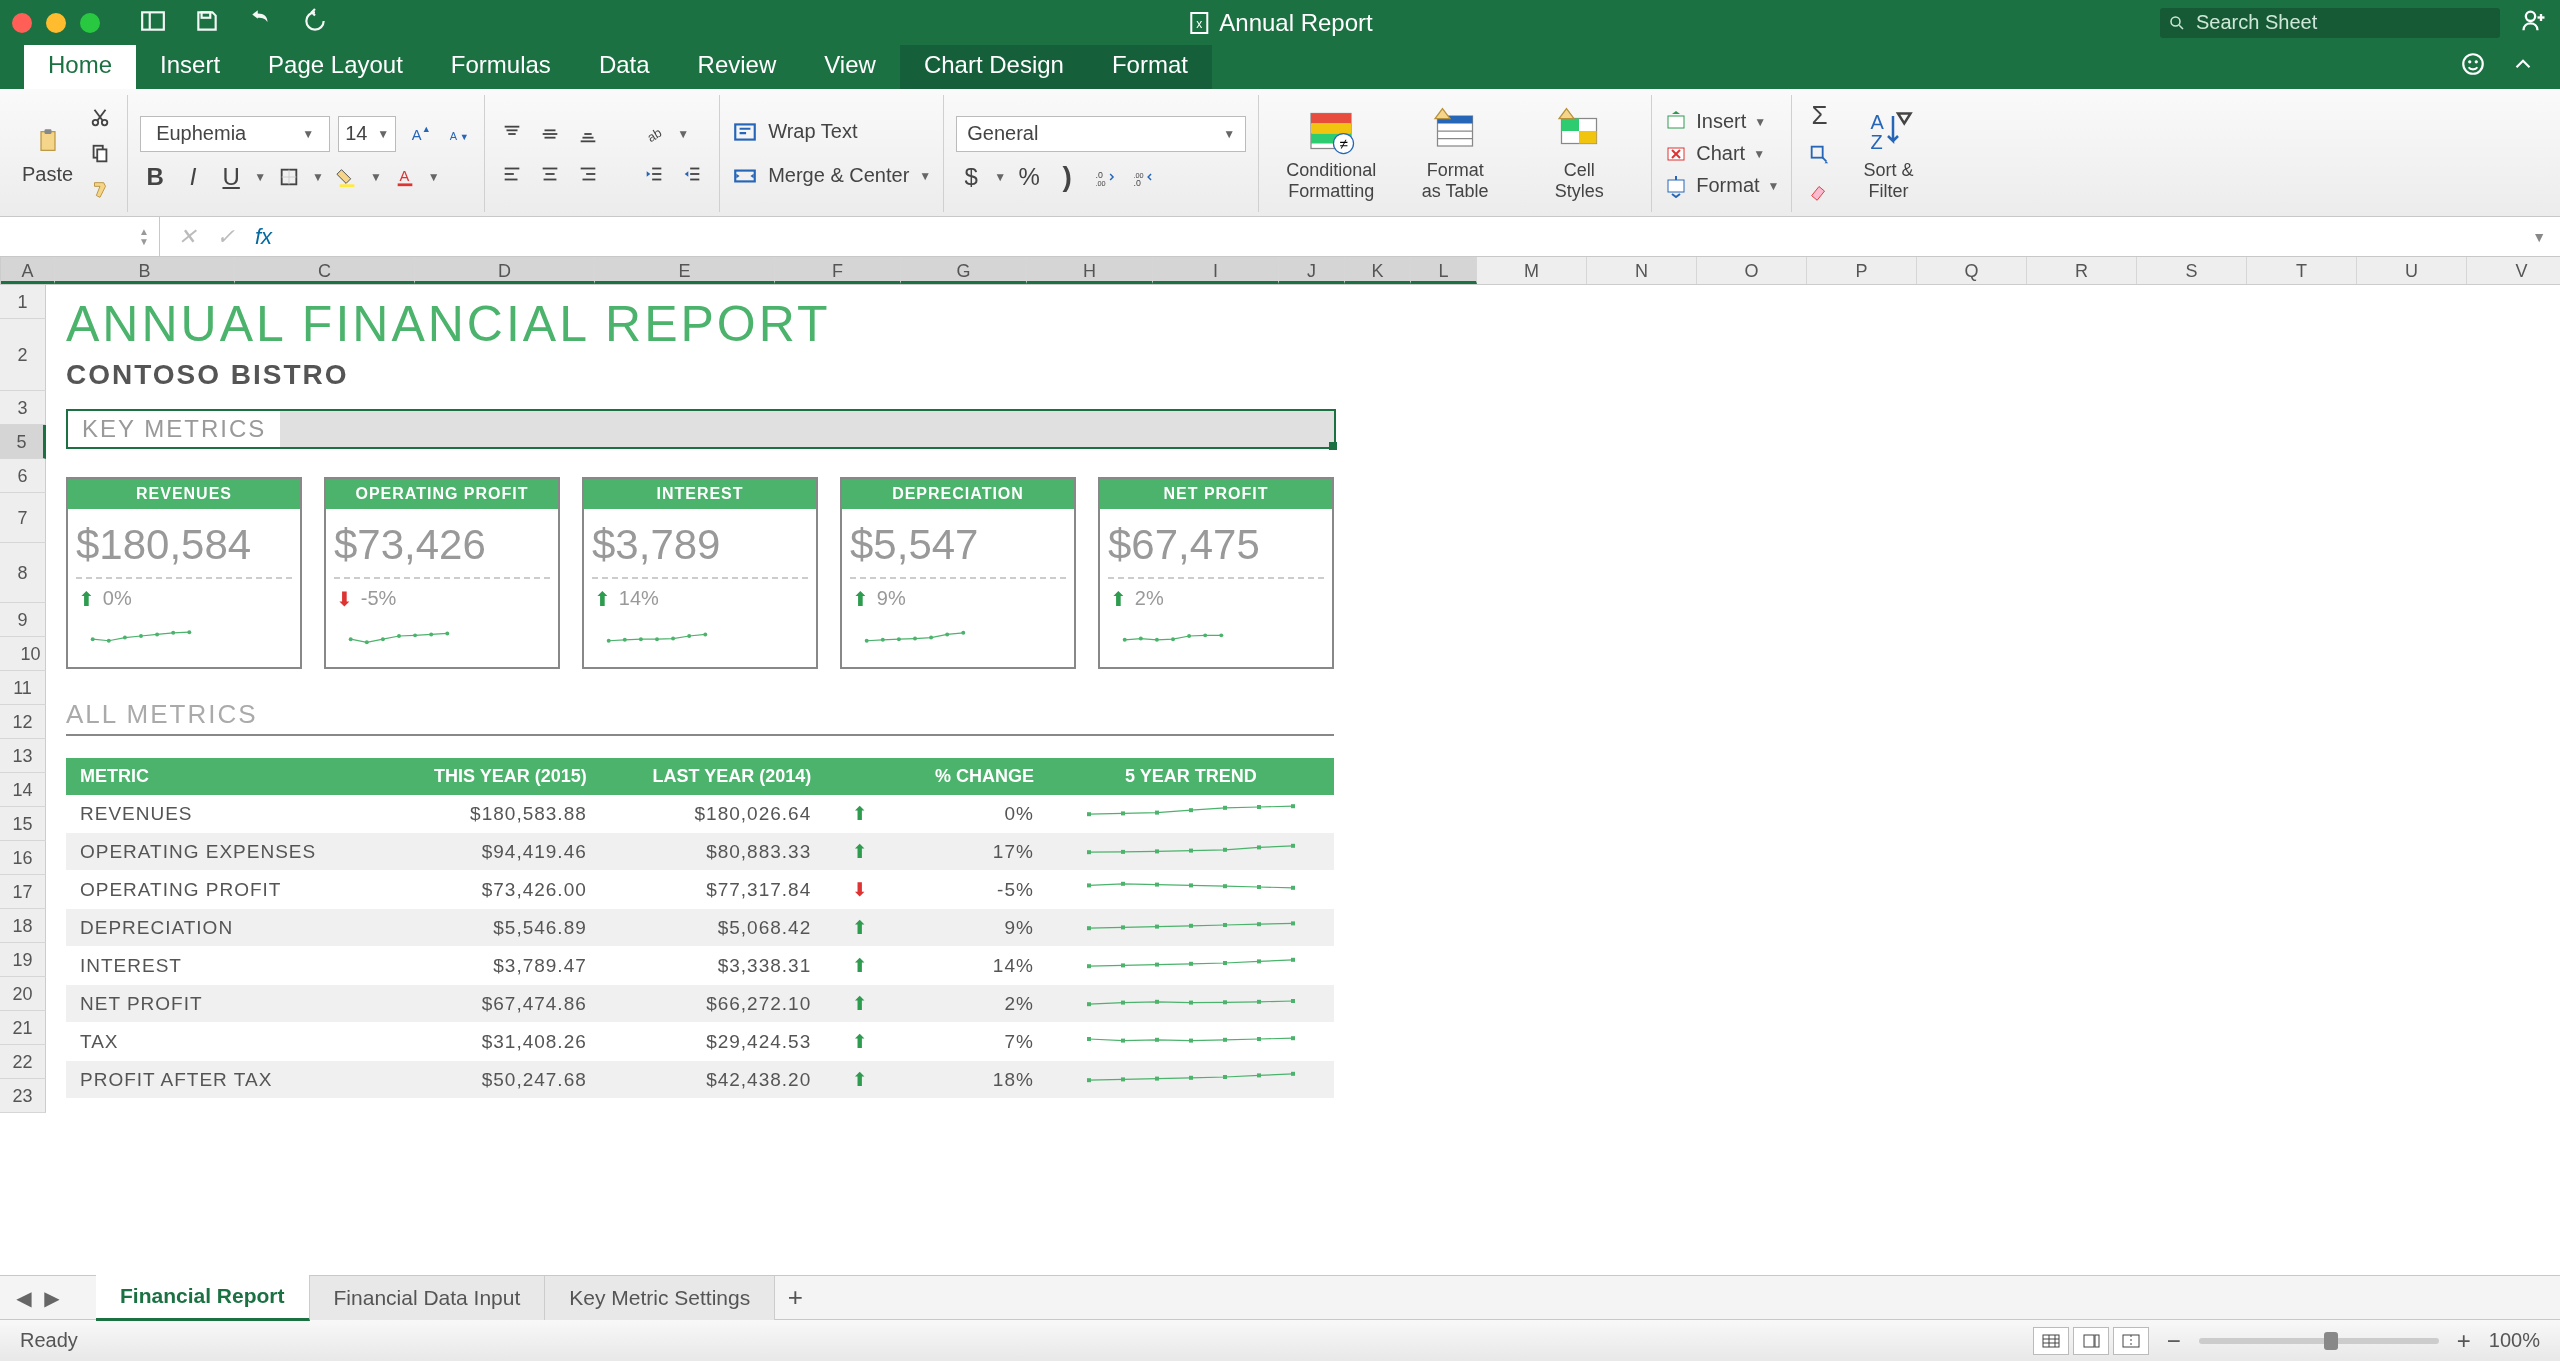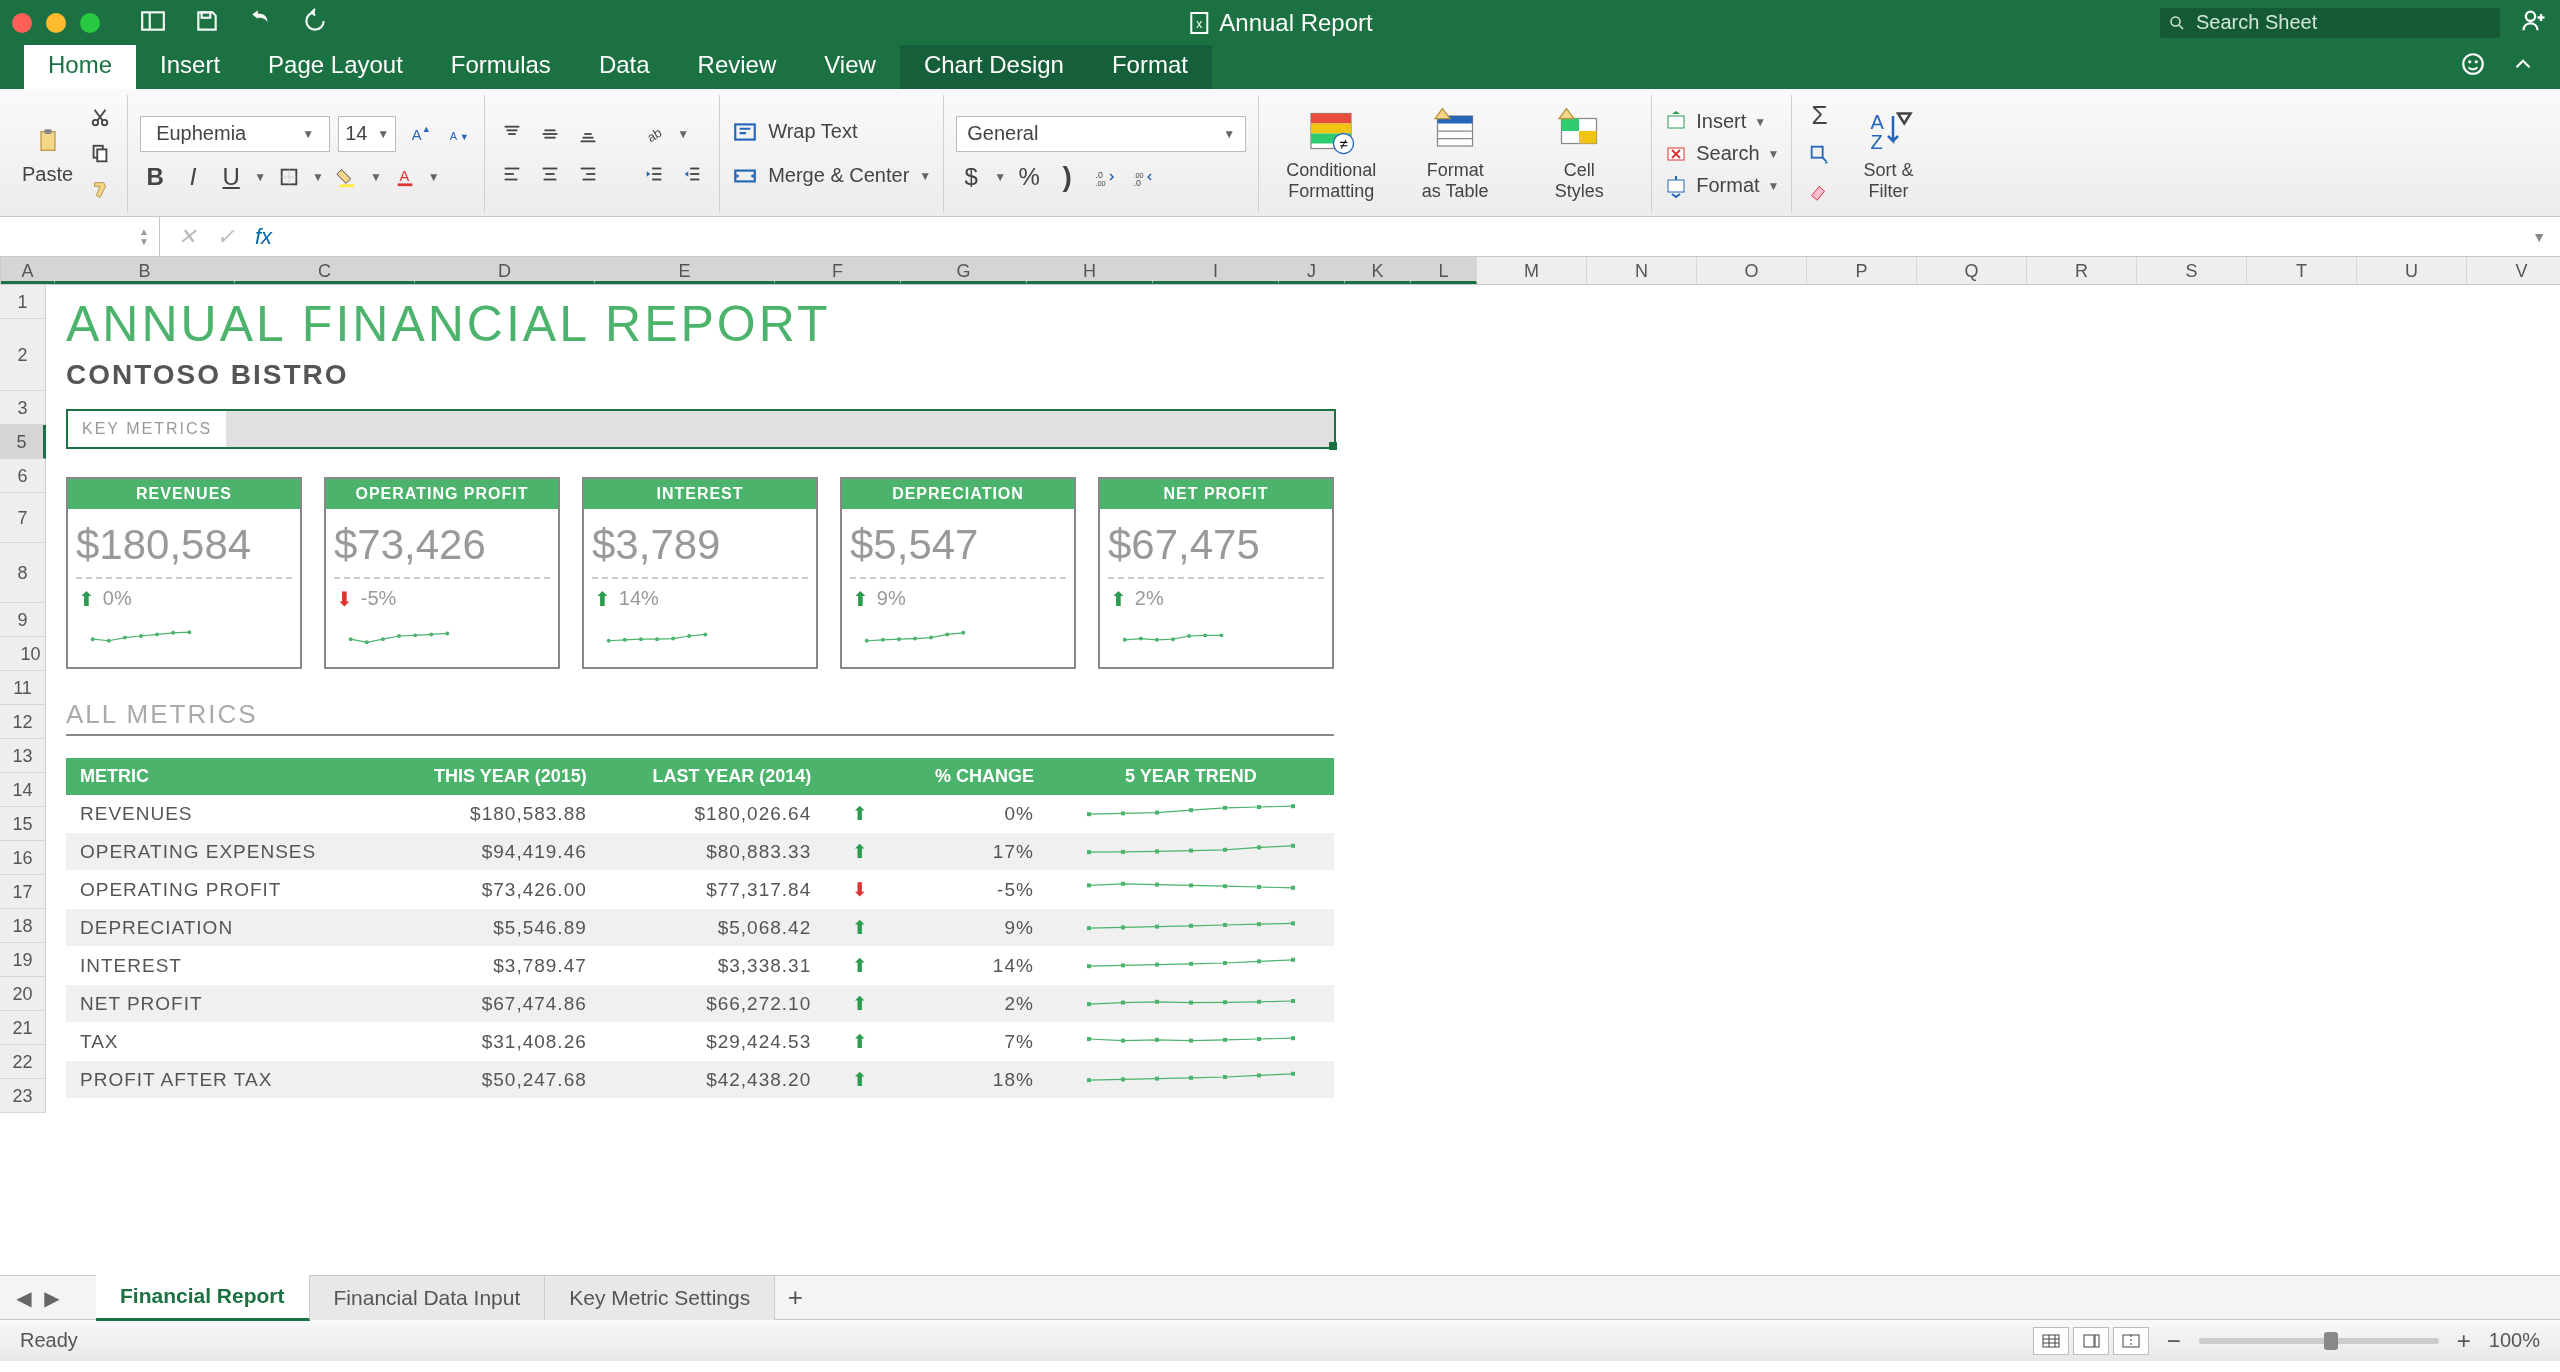--- a/index.html
+++ b/index.html
@@ -73,21 +73,21 @@
 .rh { height:33px; border-bottom:1px solid #d6d6d6; border-right:1px solid #ccc; text-align:center; font-size:18px; color:#555; line-height:33px; background:#eee; }
 .rh.sel { background:#d5d5d5; border-right:3px solid #1b7142; }
 .gridarea { position:absolute; left:46px; top:28px; right:0; bottom:0; background:#fff; }
 
 
 .report { position:absolute; left:20px; top:10px; width:1300px; }
 .title { font-size:50px; color:#4bb36b; font-weight:300; letter-spacing:3px; }
 .subtitle { font-size:28px; color:#555; font-weight:600; letter-spacing:2px; margin-top:6px; }
 .keymetrics-bar { margin-top:18px; width:1270px; height:40px; background:#e0e0e0; border:2px solid #1b7142; display:flex; align-items:center; position:relative; }
 .keymetrics-bar::after { content:''; position:absolute; right:-3px; bottom:-3px; width:8px; height:8px; background:#1b7142; }
-.km-lbl { background:#fff; height:100%; padding:16px 14px; display:flex; align-items:center; font-size:16px; color:#999; letter-spacing:2px; }
+.km-lbl { background:#fff; height:100%; padding:16px 14px; display:flex; align-items:center; font-size:24px; color:#999; letter-spacing:2px; }
 .cards { display:flex; gap:22px; margin-top:28px; }
 .card { width:236px; border:2px solid #888; }
 .card-hd { background:#4bb36b; color:#fff; text-align:center; font-size:16px; font-weight:600; padding:6px 0; letter-spacing:1px; }
 .card-val { font-size:42px; color:#999; text-align:left; padding:12px 0 8px; border-bottom:2px dashed #ccc; margin:0 8px; }
 .card-bot { padding:8px 10px 6px; display:flex; align-items:flex-start; gap:8px; }
 .arrow-up { color:#2e9c4f; font-size:20px; }
 .arrow-dn { color:#d33; font-size:20px; }
 .pct { color:#999; font-size:20px; }
 .allmetrics { margin-top:30px; }
 .am-title { font-size:26px; color:#aaa; letter-spacing:2px; border-bottom:2px solid #888; padding-bottom:4px; width:1268px; }
@@ -456,21 +456,21 @@
           </svg>
           <span>Insert</span>
           <span class="dd">▼</span>
         </div>
       <div class="cell-op">
           <svg viewBox="0 0 24 24">
             <rect x="4" y="6" width="16" height="12" fill="#fff" stroke="#d33"></rect>
             <line x1="8" y1="8" x2="16" y2="16" stroke="#d33" stroke-width="2"></line>
             <line x1="16" y1="8" x2="8" y2="16" stroke="#d33" stroke-width="2"></line>
           </svg>
-          <span>Search</span>
+          <span>Chart</span>
           <span class="dd">▼</span>
         </div>
       <div class="cell-op">
           <svg viewBox="0 0 24 24">
             <rect x="4" y="6" width="16" height="12" fill="#fff" stroke="#2666b8"></rect>
             <path d="M12 2v4M8 20l4 3 4-3" stroke="#2666b8" stroke-width="2" fill="none"></path>
           </svg>
           <span>Format</span>
           <span class="dd">▼</span>
         </div>

